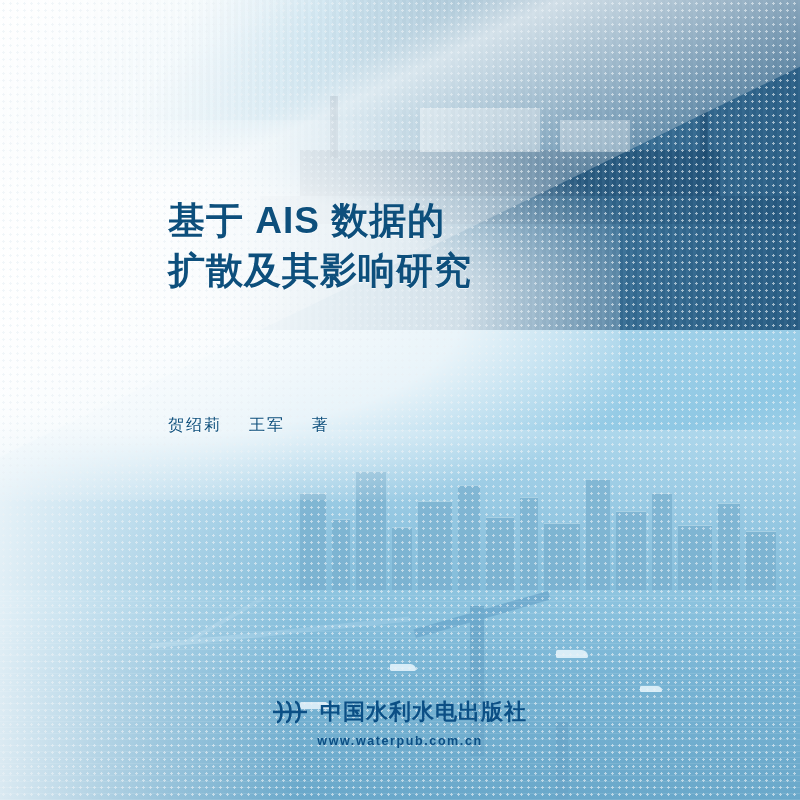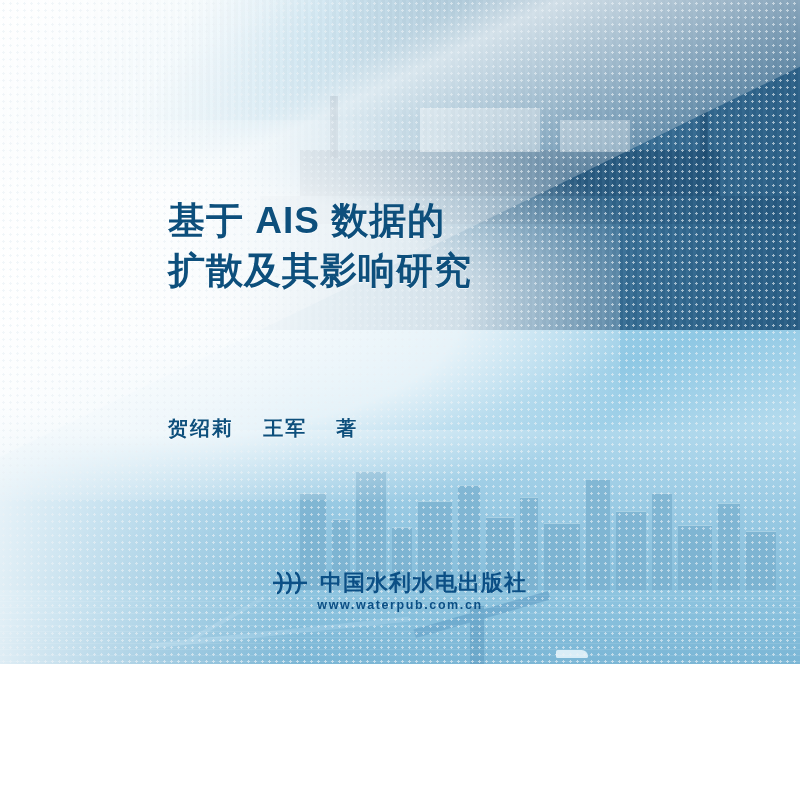--- a/index.html
+++ b/index.html
@@ -6,21 +6,21 @@
     margin: 0;
     padding: 0;
     background: #ffffff;
   }
   body {
     font-family: "Liberation Sans", sans-serif;
   }
   #cover {
     position: relative;
     width: 800px;
-    height: 664px;
+    height: 800px;
     overflow: hidden;
     background: #fde047;
   }
 
   
   .bg-base {
     position: absolute;
     inset: 0;
     background:
       linear-gradient(160deg, #dff0f8 0%, #c8e4f2 28%, #a8d4ea 48%, #8fc8e4 62%, #bfe0f0 78%, #e4f2f9 100%);
@@ -177,22 +177,22 @@
     font-weight: bold;
     letter-spacing: 1px;
     margin: 22px 0 0 16px;
     text-shadow: 0 1px 0 rgba(255,255,255,0.6);
   }
   .authors {
     position: absolute;
     left: 168px;
     top: 415px;
     color: #0d4f7c;
-    font-size: 20px;
-    font-weight: bold;
+    font-size: 16px;
+    font-weight: normal;
     letter-spacing: 2px;
     text-shadow: 0 1px 0 rgba(255,255,255,0.55);
   }
   .authors span.gap { display: inline-block; width: 14px; }
 
   
   .publisher {
     position: absolute;
     left: 0;
     right: 0;
@@ -213,20 +213,21 @@
     position: relative;
   }
   .pub-name {
     color: #0b4f85;
     font-size: 22px;
     font-weight: bold;
     letter-spacing: 1px;
     white-space: nowrap;
   }
   .pub-url {
+    margin-top: 7px;
     color: #0b4f85;
     font-size: 12.5px;
     font-weight: bold;
     letter-spacing: 1.6px;
   }
 </style>
 </head>
 <body>
 
 <div id="cover">

